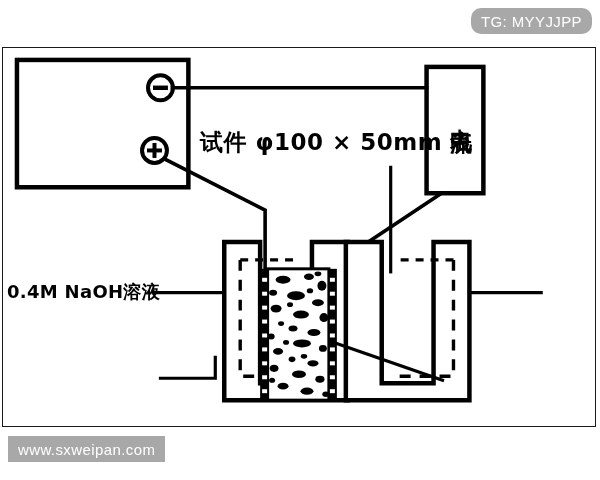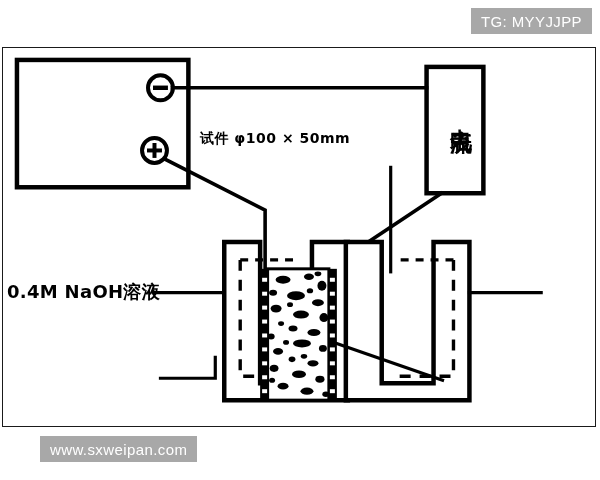--- a/index.html
+++ b/index.html
@@ -28,28 +28,28 @@
     align-items: center;
     justify-content: center;
     user-select: none;
   }
   #wm-top {
     right: 8px;
     top: 8px;
     height: 26px;
     padding: 0 10px;
     font-size: 15px;
+    border-radius: 10px;
   }
   #wm-bottom {
     left: 8px;
     bottom: 18px;
     height: 26px;
     padding: 0 10px;
     font-size: 15px;
-    margin-left: 32px;
   }
 
   
   #figure-frame {
     position: absolute;
     left: 2px;
     top: 47px;
     width: 594px;
     height: 380px;
     border: 1.5px solid #1a1a1a;
@@ -86,21 +86,21 @@
   }
   #label-ammeter {
     left: 447px; top: 63px;
     font-size: 22px;
     letter-spacing: 1px;
     writing-mode: vertical-rl;
     text-orientation: upright;
   }
   #label-specimen {
     left: 197px; top: 83px;
-    font-size: 14px;
+    font-size: 23px;
     letter-spacing: 0.5px;
   }
   #label-naoh {
     left: 4px;   top: 235px;
     font-size: 18px;
     letter-spacing: 0.3px;
   }
   #label-nacl {
     left: 480px; top: 236px;
     font-size: 18px;

